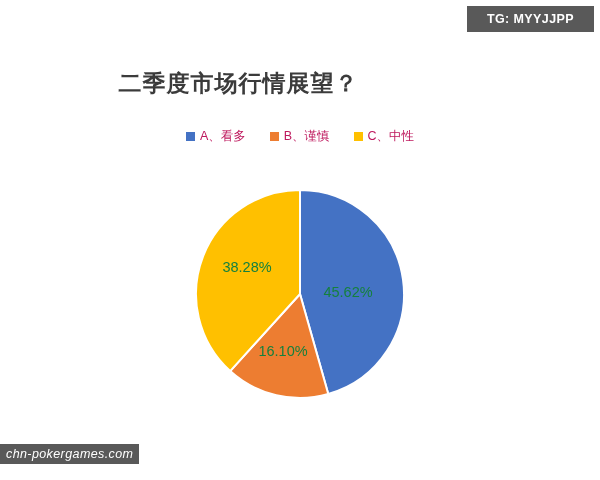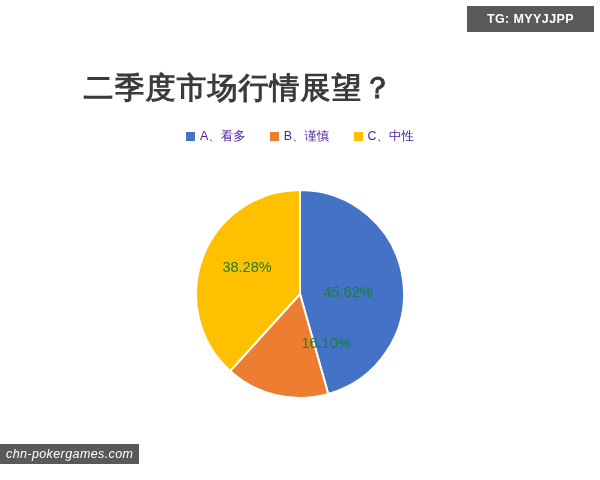--- a/index.html
+++ b/index.html
@@ -53,42 +53,42 @@
     height: 480px;
   }
 
   .chart-title {
     position: absolute;
     top: 68px;
     left: 0;
     width: 477px;
     text-align: center;
     font-family: "DejaVu Serif", "Liberation Serif", serif;
-    font-size: 30px;
+    font-size: 23px;
     font-weight: bold;
     color: #3b3b3b;
     letter-spacing: 1px;
   }
 
   .legend {
     position: absolute;
     top: 128px;
     left: 0;
     width: 600px;
     display: flex;
     justify-content: center;
     align-items: center;
     gap: 24px;
   }
   .legend-item {
     display: flex;
     align-items: center;
     gap: 5px;
     font-size: 12.5px;
-    color: #4c1d95;
+    color: #be185d;
   }
   .legend-swatch {
     width: 9px;
     height: 9px;
     display: inline-block;
     flex: 0 0 auto;
   }
 
   
   .pie-wrap {
@@ -105,21 +105,21 @@
     overflow: visible;
   }
   .slice-label {
     position: absolute;
     font-size: 14.5px;
     color: #15803d;
     white-space: nowrap;
     transform: translate(-50%, -50%);
   }
   #label-a { left: 152px; top: 70px; margin-top: 32px; }
-  #label-b { left: 87px;  top: 153px; margin-left: 43px; }
+  #label-b { left: 87px;  top: 161px; }
   #label-c { left: 51px;  top: 77px; }
 </style>
 </head>
 <body>
 
 <div class="chart-area">
 
   <div class="chart-title">二季度市场行情展望？</div>
 
   <div class="legend">

